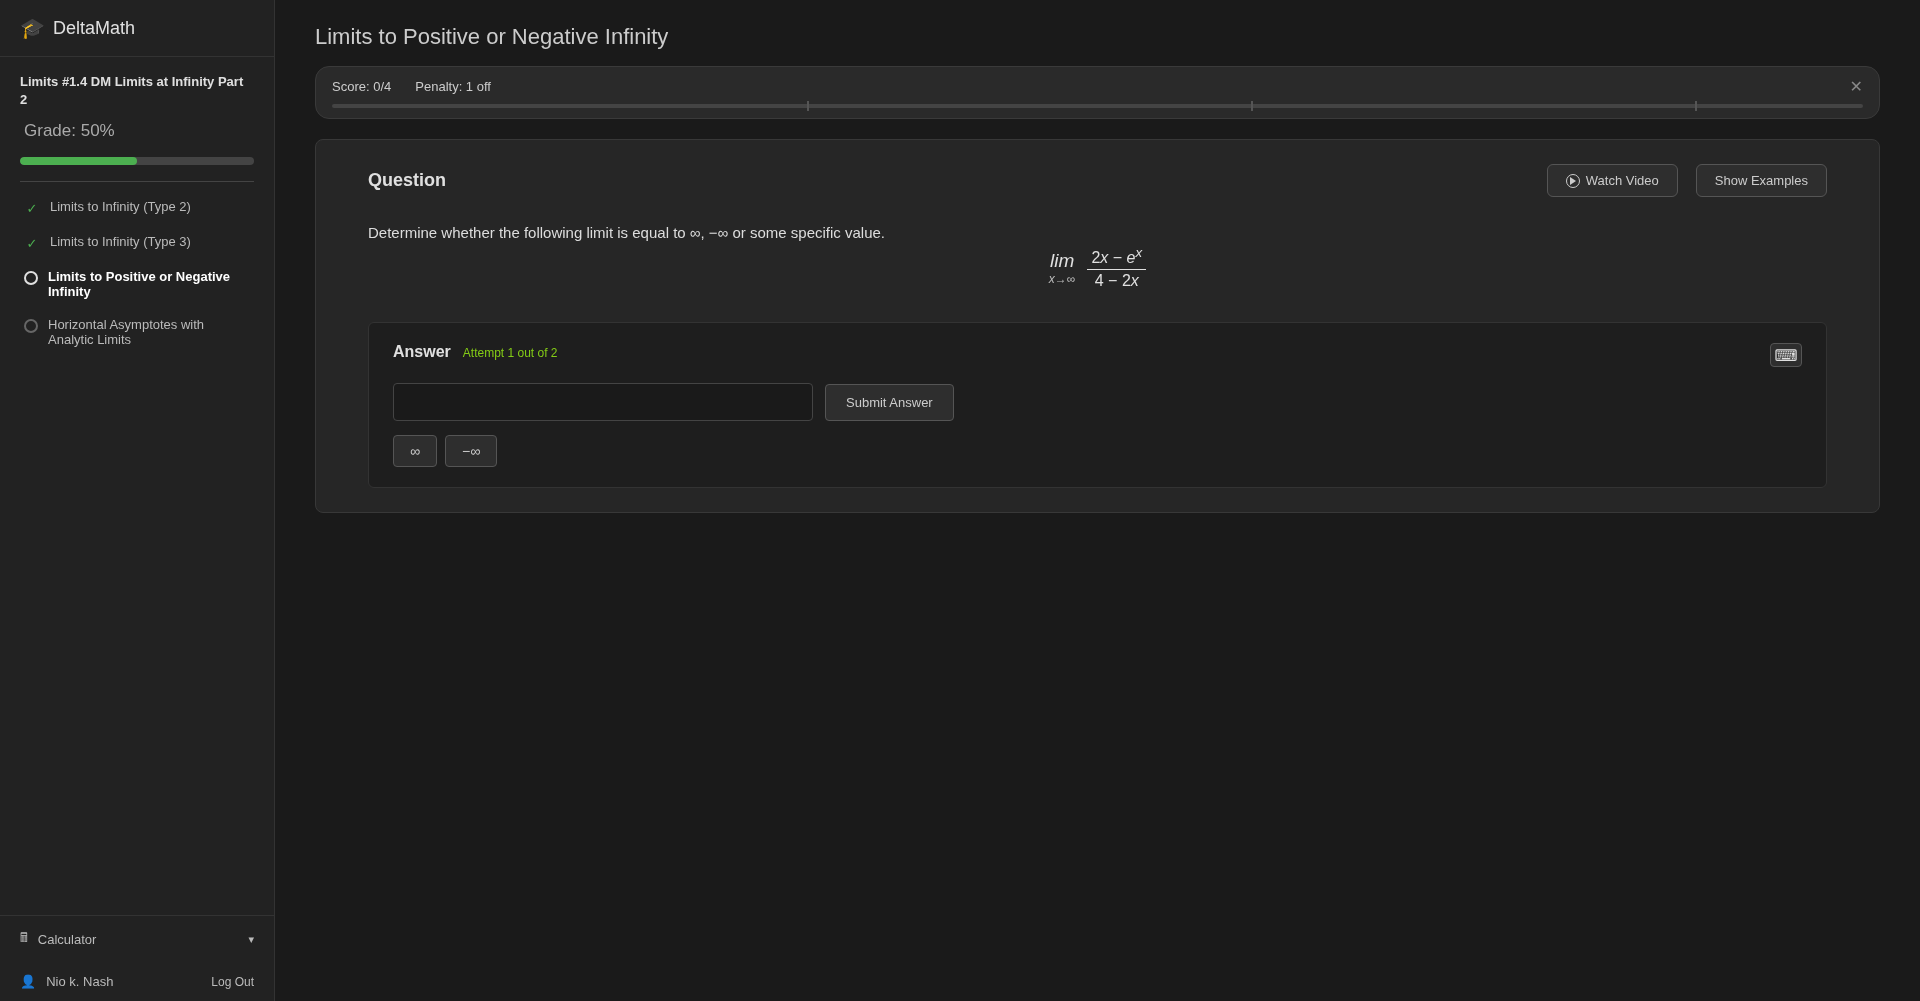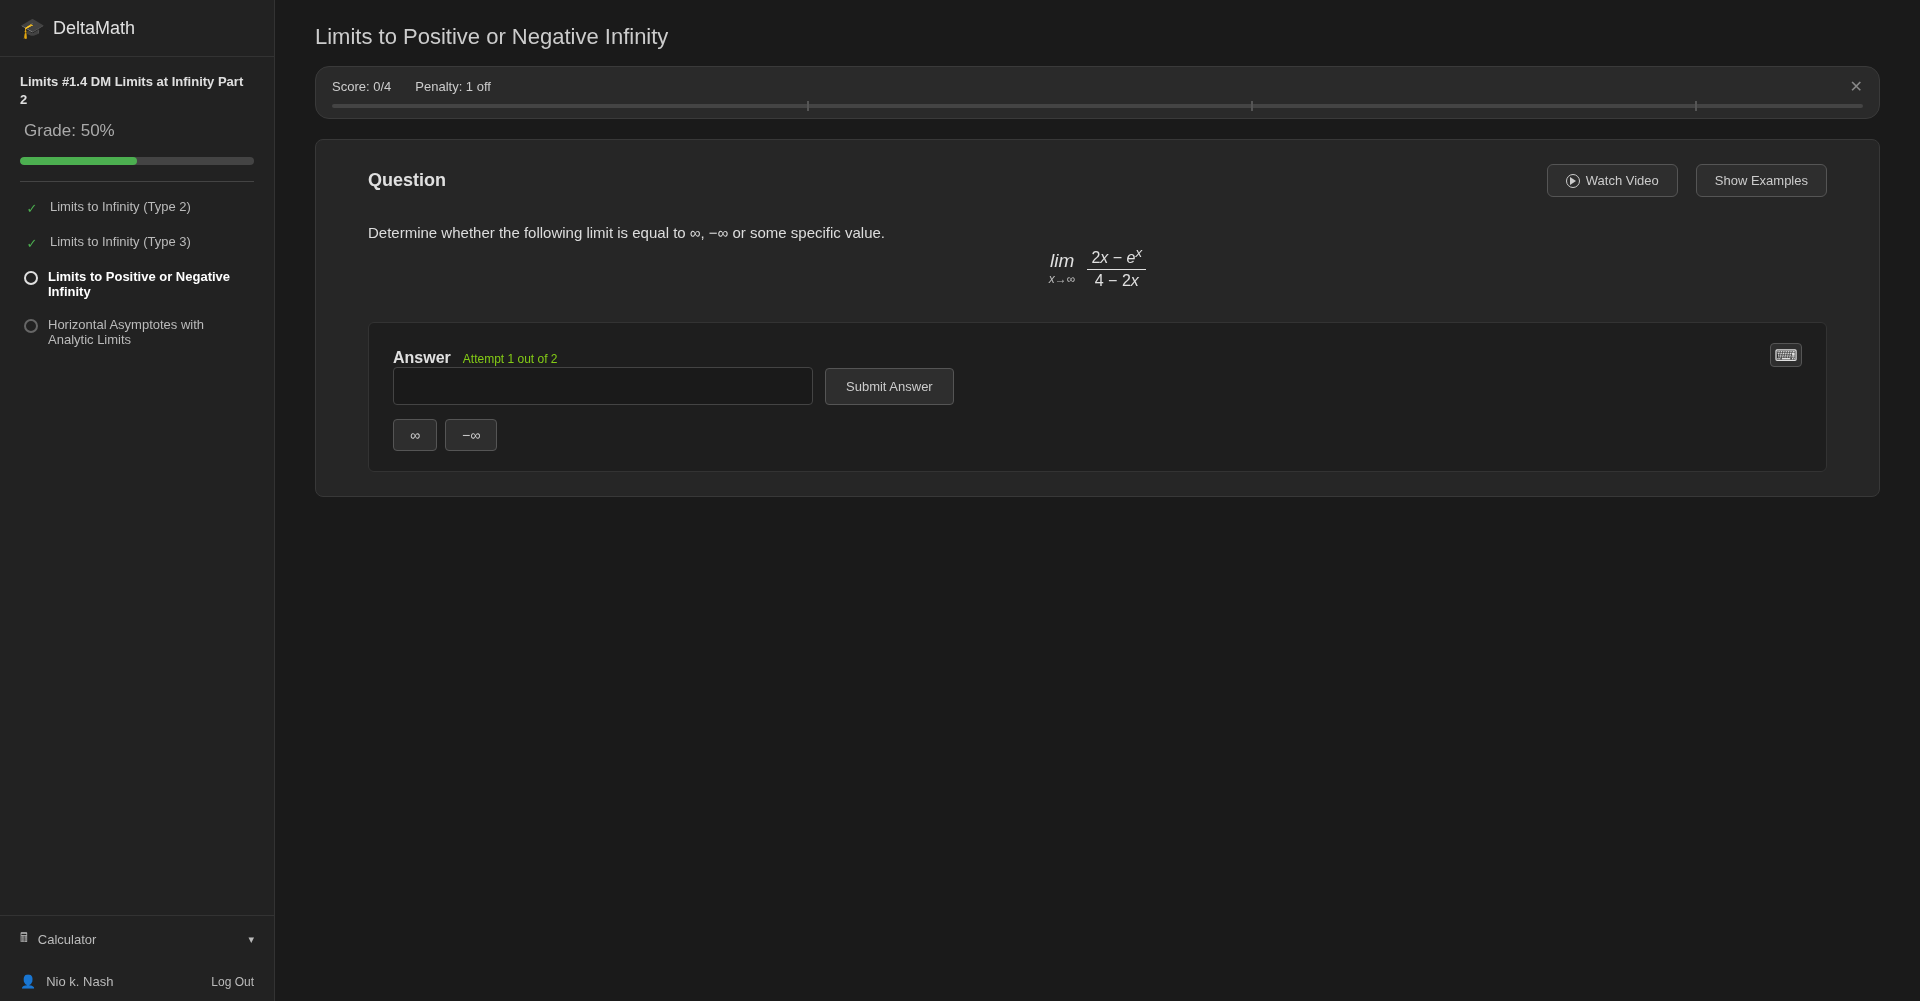--- a/index.html
+++ b/index.html
@@ -309,23 +309,23 @@
 
     
     #answer-section {
       background: #1e1e1e;
       border: 1px solid #333;
       border-radius: 6px;
       padding: 20px 24px;
     }
     #answer-header {
       display: flex;
-      align-items: flex-end;
+      align-items: flex-start;
       justify-content: space-between;
-      margin-bottom: 0;
+      margin-bottom: 16px;
     }
     #answer-label-row {
       display: flex;
       align-items: baseline;
       gap: 12px;
     }
     #answer-label {
       font-size: 16px;
       font-weight: 600;
       color: #e0e0e0;

